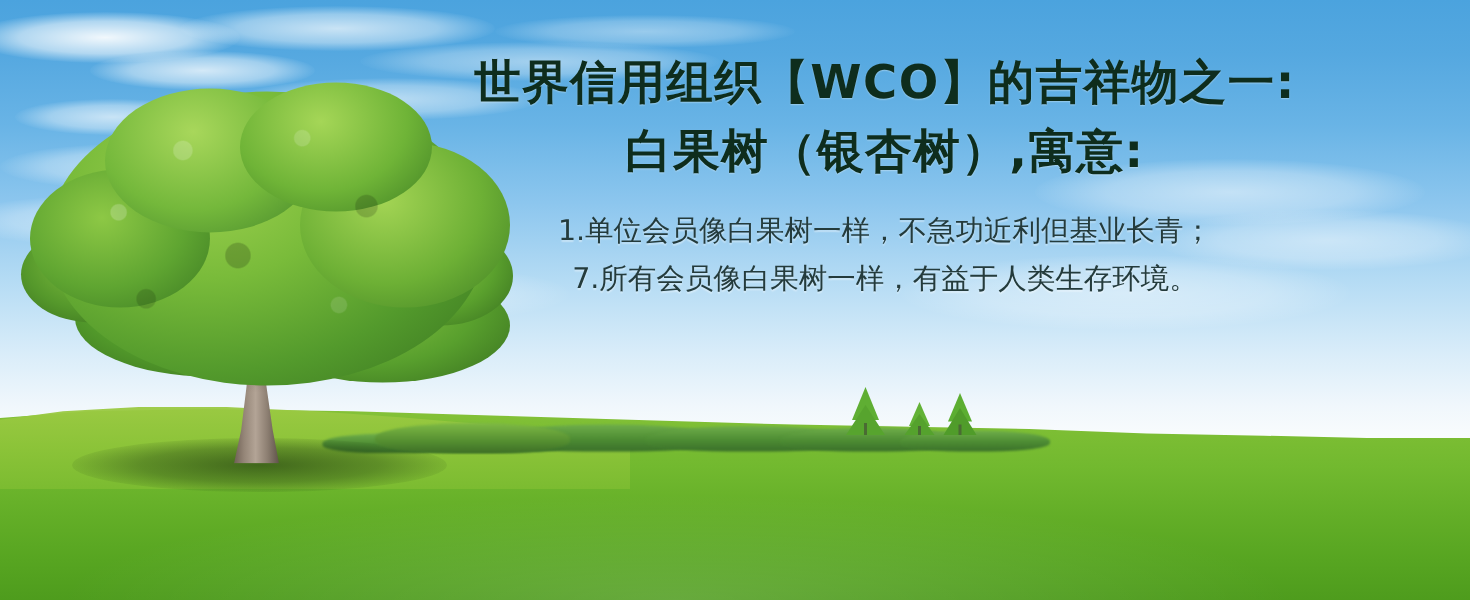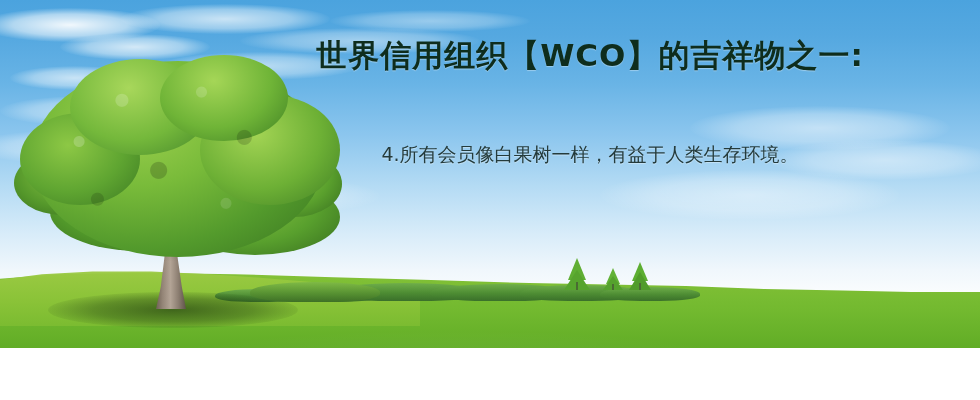--- a/index.html
+++ b/index.html
@@ -1,20 +1,20 @@
 <!DOCTYPE html>
 <html><head>
 <meta charset="utf-8">
 <style>
   html,body{margin:0;padding:0;background:#fff;}
   body{font-family:"DejaVu Sans","Liberation Sans",sans-serif;}
 
   #banner{
     position:relative;
-    width:980px;height:348px;
+    width:980px;height:400px;
     overflow:hidden;
     user-select:none;
   }
 
   
   .sky{
     position:absolute;left:0;top:0;width:980px;height:300px;
     background:linear-gradient(to bottom,
       #4ba3de 0%,
       #55a8e0 12%,
@@ -242,19 +242,21 @@
     <div class="canopy cv-main"></div>
     <div class="canopy cv-a"></div>
     <div class="canopy cv-b"></div>
     <div class="canopy cv-c"></div>
     <div class="canopy cv-d"></div>
     <div class="canopy-tex"></div>
   </div>
 
   <div class="text-layer">
     <div class="title title-1">世界信用组织【WCO】的吉祥物之一:</div>
+    <div class="title title-2">白果树（银杏树）,寓意:</div>
 
     <div class="bullets">
-      <span class="bullet">4.所有会员像白果树一样，有益于人类生存环境。</span>
+      <span class="bullet">1.单位会员像白果树一样，不急功近利但基业长青；</span>
+      <span class="bullet">7.所有会员像白果树一样，有益于人类生存环境。</span>
     </div>
   </div>
 
 </div>
 
 </body></html>

